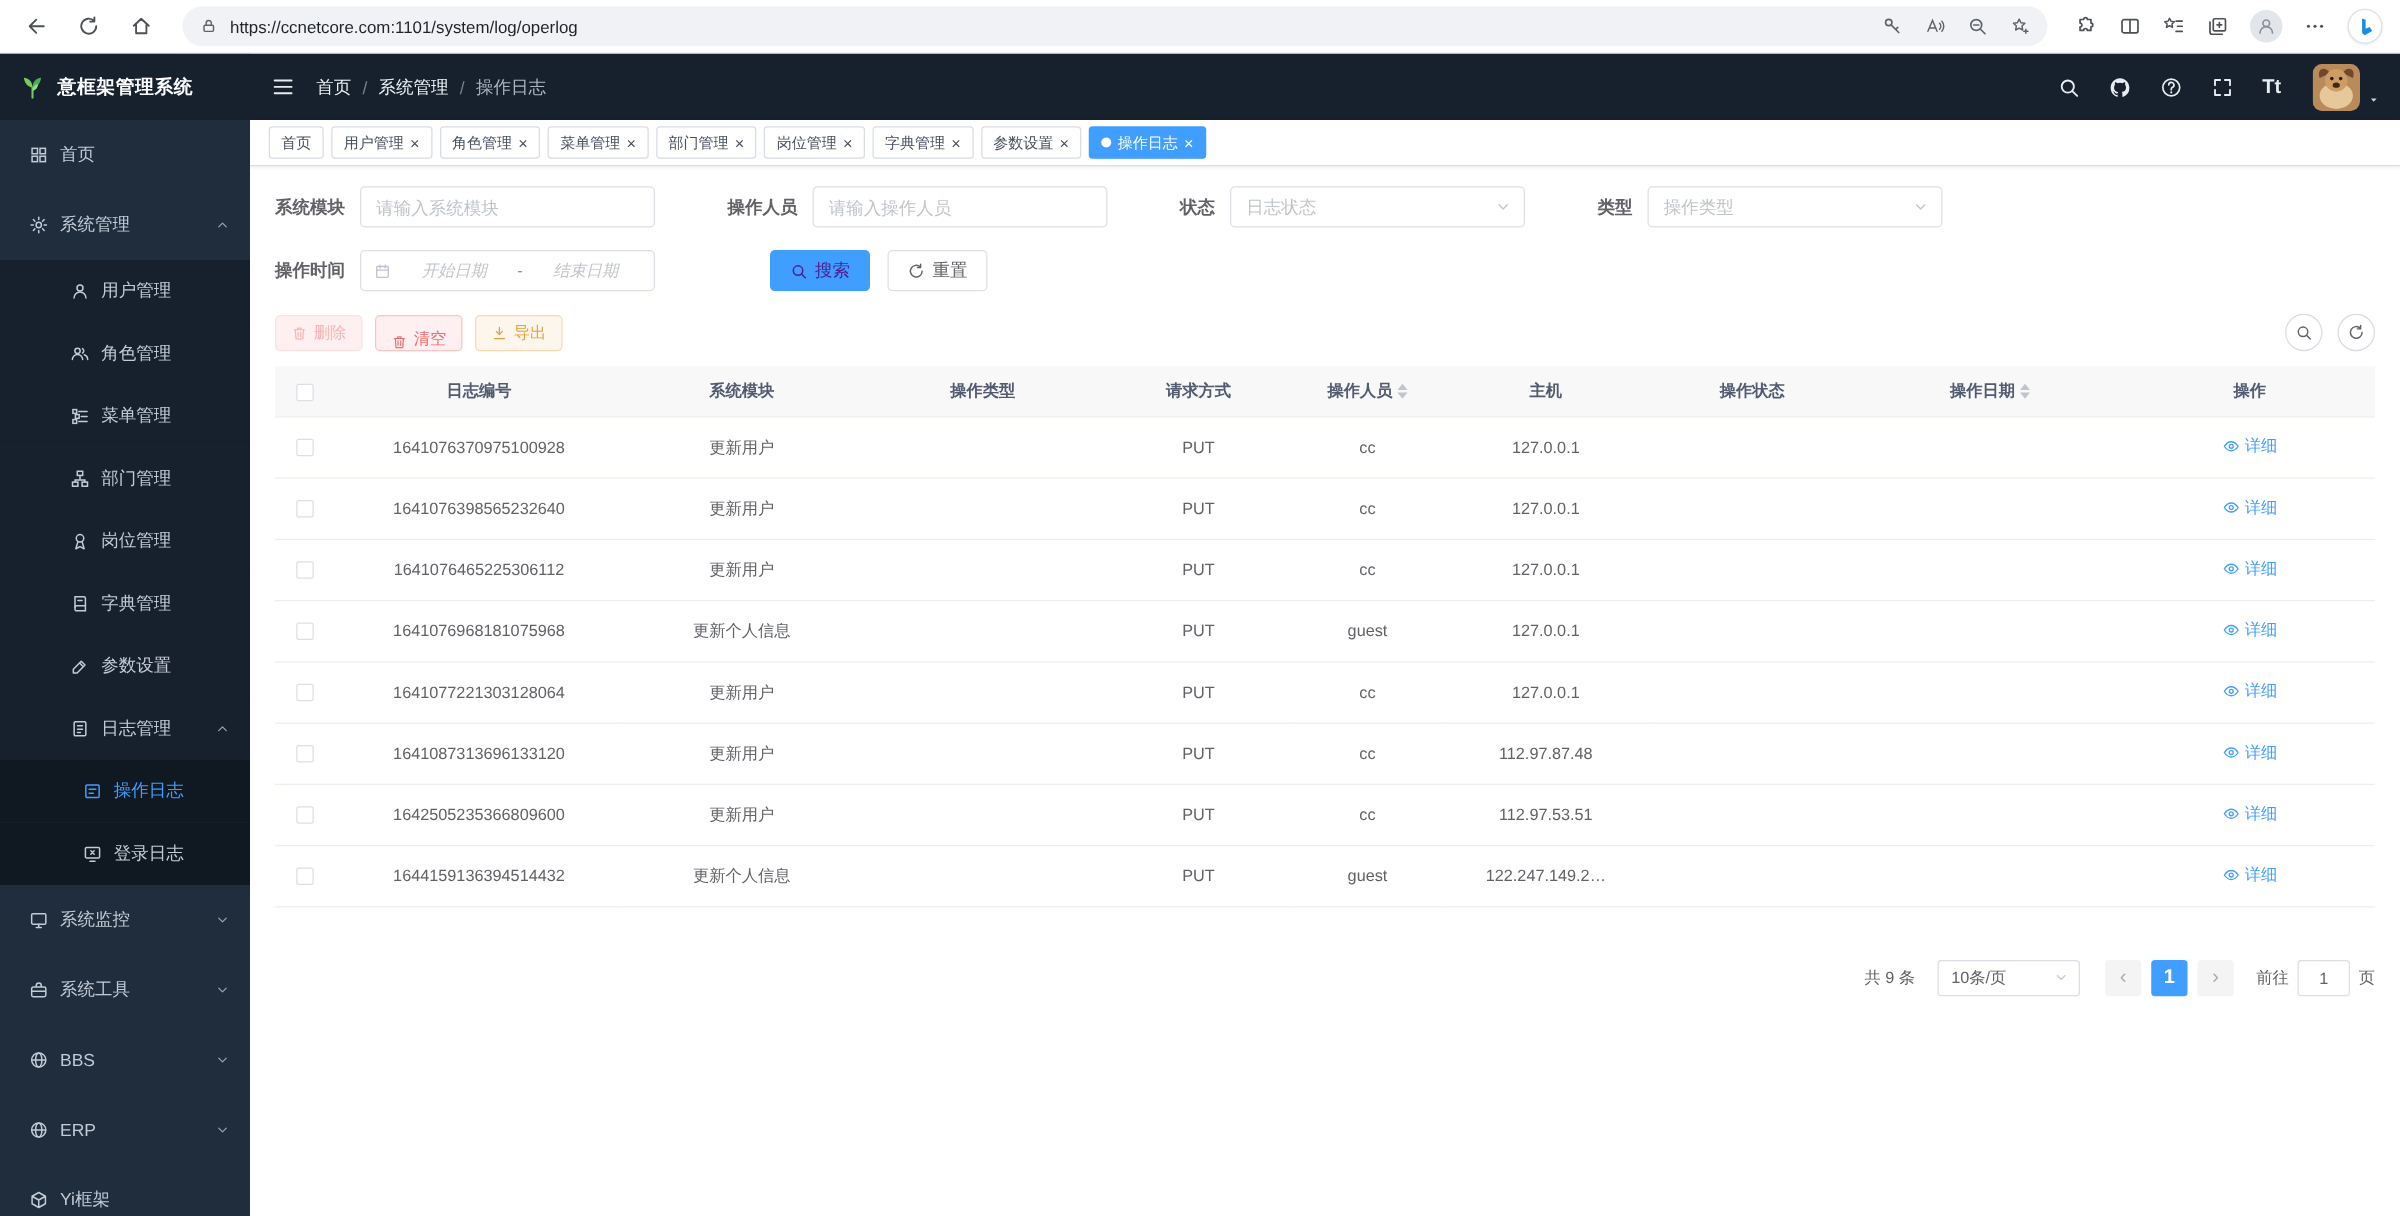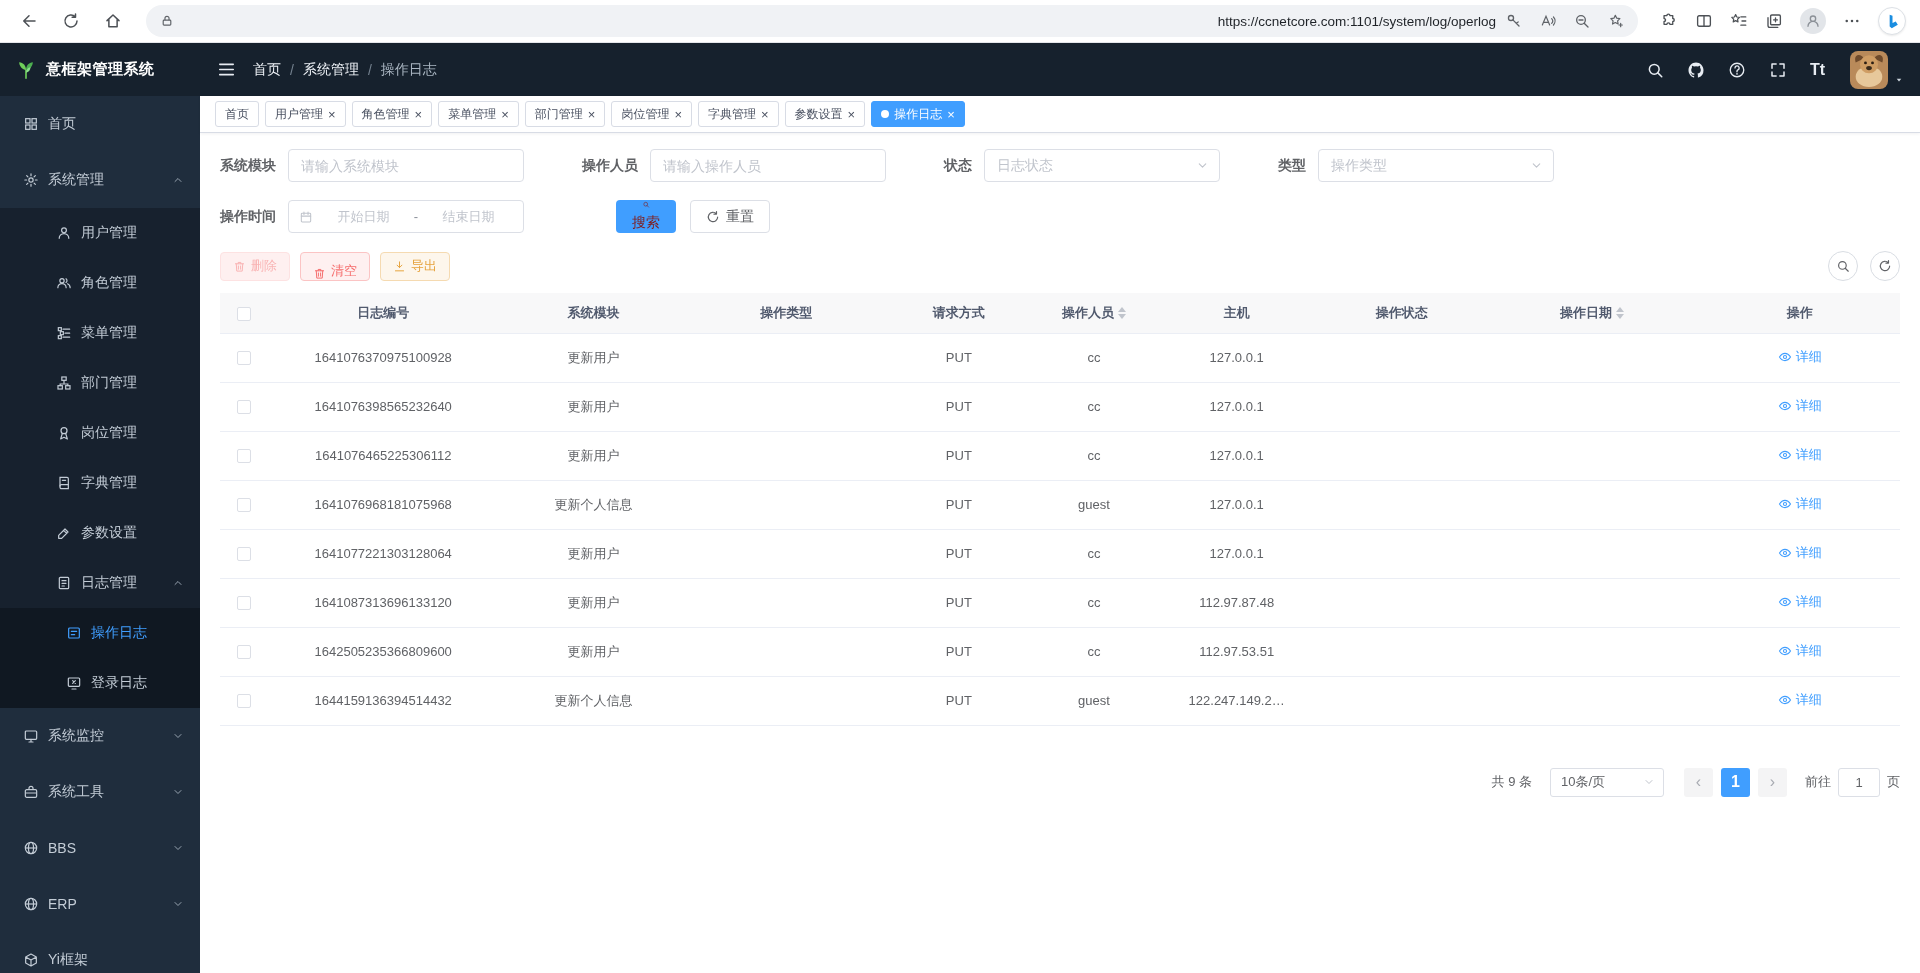--- a/index.html
+++ b/index.html
@@ -7,21 +7,21 @@
   body { font-family:"Liberation Sans","DejaVu Sans",sans-serif; font-size:14px; color:#303133; background:#fff; }
   .screen { width:1920px; height:973px; display:flex; flex-direction:column; }
   svg { display:block; }
 
   
   .chrome { height:43px; flex:none; background:#fff; border-bottom:1px solid #e4e6ea; display:flex; align-items:center; padding:0 14px; gap:12px; color:#51565d; }
   .chrome-btn { width:30px; height:30px; border-radius:50%; display:flex; align-items:center; justify-content:center; color:#4d5156; background:transparent; border:none; cursor:pointer; flex:none; }
   .chrome-btn svg { width:18px; height:18px; }
   .address-bar { flex:1; height:32px; background:#f0f2f5; border-radius:16px; display:flex; align-items:center; padding:0 14px; gap:10px; margin:0 6px; min-width:0; cursor:text; }
   .address-bar .lock { width:14px; height:14px; color:#5f6368; flex:none; }
-  .url-text { flex:1; font-size:13.5px; color:#1f2328; white-space:nowrap; overflow:hidden;text-align:right; }
+  .url-text { flex:1; font-size:13.5px; color:#1f2328; white-space:nowrap; overflow:hidden; }
   .addr-actions { display:flex; align-items:center; gap:18px; color:#5f6368; }
   .addr-actions svg { width:16px; height:16px; }
   .chrome-right { display:flex; align-items:center; gap:17px; color:#4d5156; padding-left:4px; }
   .chrome-right svg { width:18px; height:18px; }
   .profile-dot { width:26px; height:26px; border-radius:50%; background:#e2e5e9; display:flex; align-items:center; justify-content:center; color:#8b9097; }
   .profile-dot svg { width:16px; height:16px; }
   .bing { width:28px; height:28px; border-radius:50%; background:#fff; border:1px solid #dde1e6; display:flex; align-items:center; justify-content:center; box-shadow:0 1px 2px rgba(0,0,0,.08); }
   .bing svg { width:17px; height:17px; }
 
   
@@ -76,26 +76,26 @@
 
   .filter-row { display:flex; align-items:center; margin-bottom:18px; }
   .field { display:flex; align-items:center; margin-right:58px; }
   .f-label { font-size:14px; font-weight:700; color:#606266; margin-right:12px; white-space:nowrap; }
   .f-input { width:236px; height:33px; border:1px solid #dcdfe6; border-radius:4px; padding:0 12px; font-size:14px; color:#606266; outline:none; font-family:inherit; }
   .f-input::placeholder { color:#c0c4cc; }
   .f-select { width:236px; height:33px; border:1px solid #dcdfe6; border-radius:4px; background:#fff; display:flex; align-items:center; justify-content:space-between; padding:0 10px 0 12px; color:#c0c4cc; cursor:pointer; }
   .f-select svg { width:13px; height:13px; color:#c0c4cc; }
   .f-daterange { width:236px; height:33px; border:1px solid #dcdfe6; border-radius:4px; background:#fff; display:flex; align-items:center; padding:0 10px; gap:6px; color:#c0c4cc; cursor:pointer; font-size:13px; }
   .f-daterange svg { width:14px; height:14px; color:#c0c4cc; flex:none; }
-  .f-daterange .dr-start,.f-daterange .dr-end { flex:1; text-align:center; }
+  .f-daterange .dr-start,.f-daterange .dr-end { flex:1; text-align:center;font-style:italic; }
   .f-daterange .dr-sep { color:#8a9099; }
 
   .btn { display:inline-flex; align-items:center; gap:6px; height:33px; padding:0 15px; border-radius:4px; font-size:14px; cursor:pointer; border:1px solid transparent; font-family:inherit; }
   .btn svg { width:14px; height:14px; }
-  .btn-primary { background:#409eff; color:#7f1d1d; margin-left:34px;flex-direction:column; }
+  .btn-primary { background:#409eff; color:#4c1d95; margin-left:34px; }
   .btn-default { background:#fff; border-color:#dcdfe6; color:#606266; margin-left:14px; }
 
   .toolbar { display:flex; align-items:center; margin-bottom:12px; }
   .t-btn { display:inline-flex; align-items:center; gap:5px; height:29px; padding:0 12px; border-radius:4px; font-size:13px; margin-right:10px; border:1px solid; cursor:pointer; background:#fef0f0; font-family:inherit; }
   .t-btn svg { width:13px; height:13px; }
   .t-delete { color:#f9b3b3; border-color:#fde2e2; cursor:not-allowed; }
   .t-clear { color:#f56c6c; border-color:#fbc4c4;align-items:flex-end; }
   .t-export { color:#e6a23c; border-color:#f5dab1; background:#fdf6ec; }
   .toolbar-right { margin-left:auto; display:flex; gap:12px; }
   .circle-btn { width:30px; height:30px; border-radius:50%; border:1px solid #d9dde3; background:#fff; color:#606266; display:flex; align-items:center; justify-content:center; cursor:pointer; }

